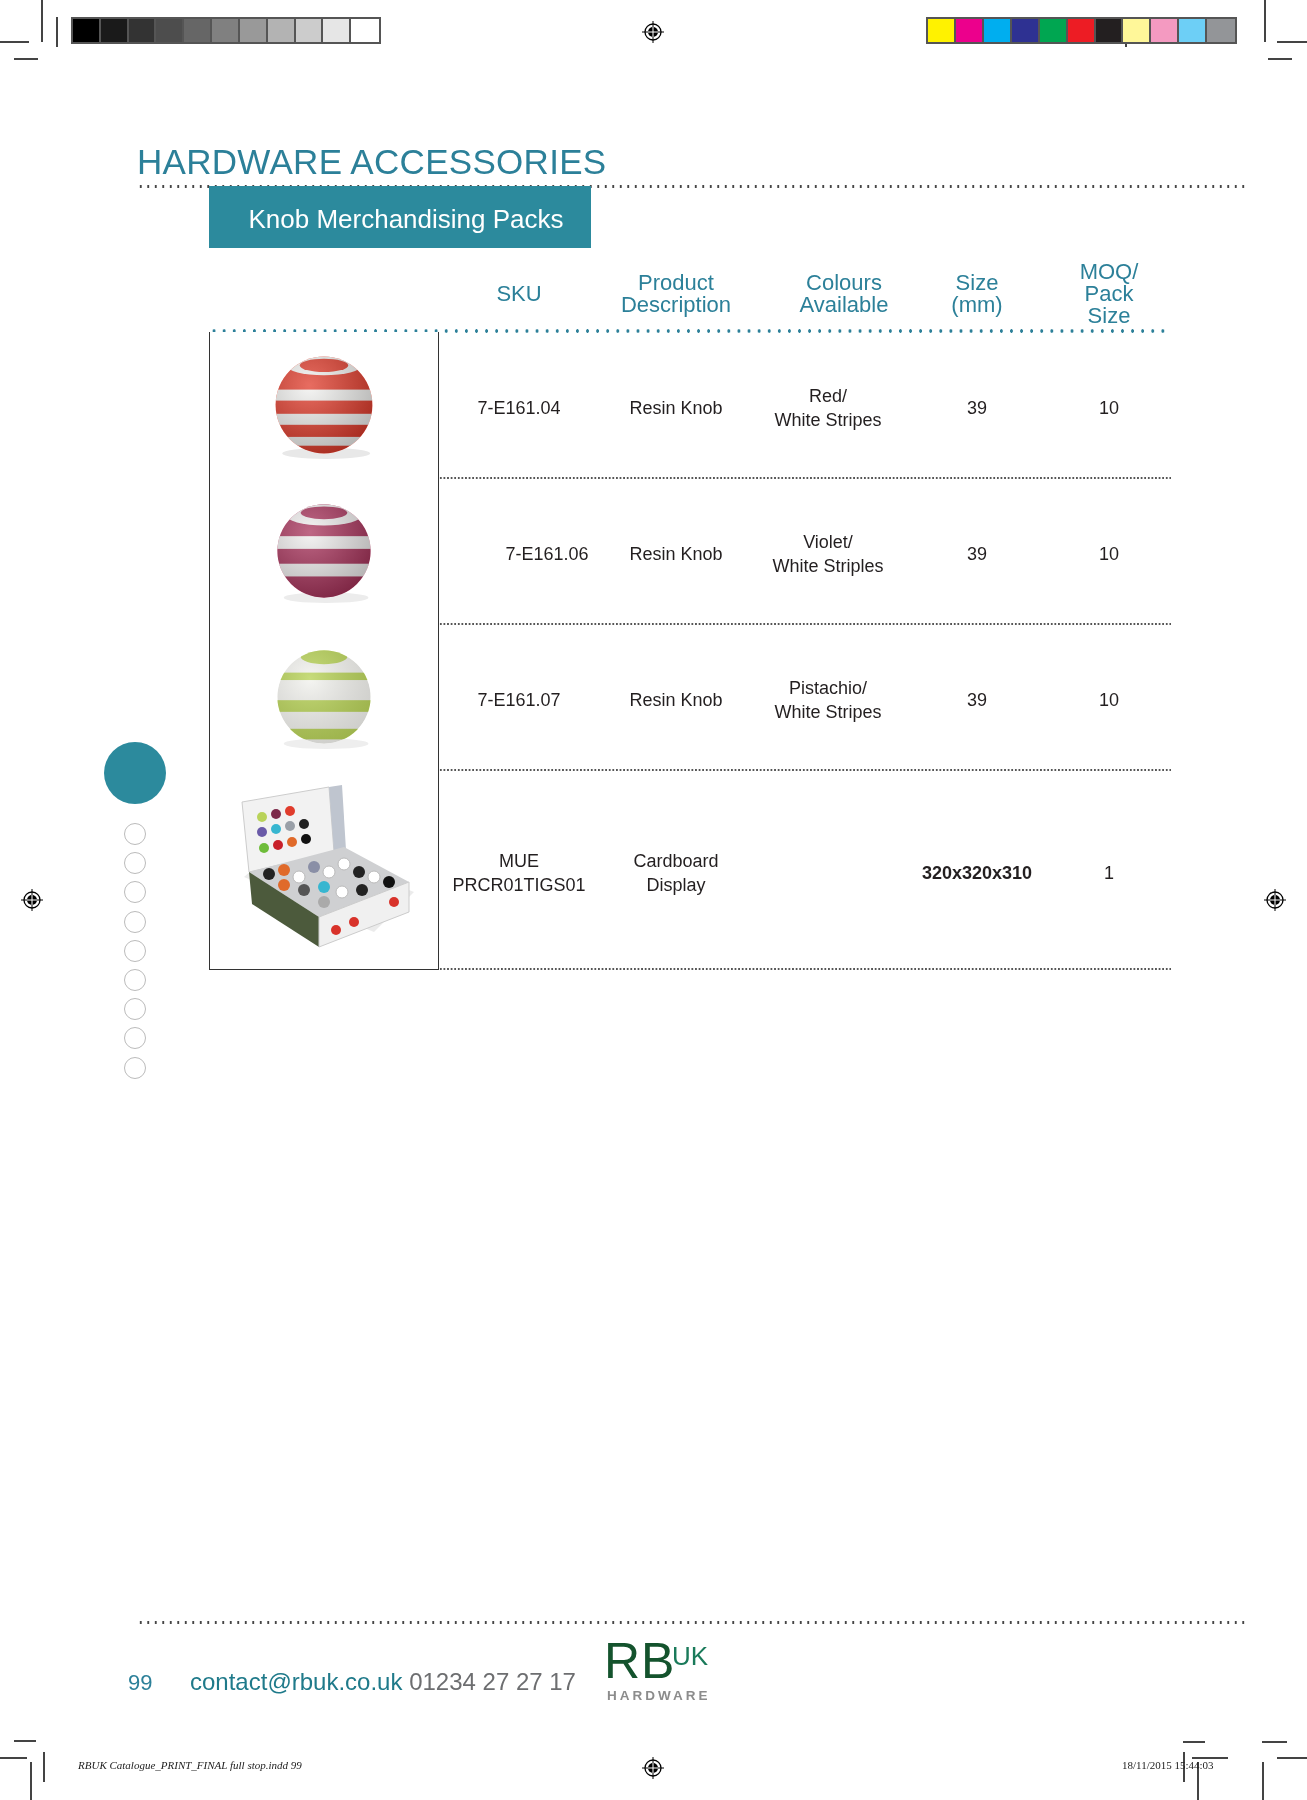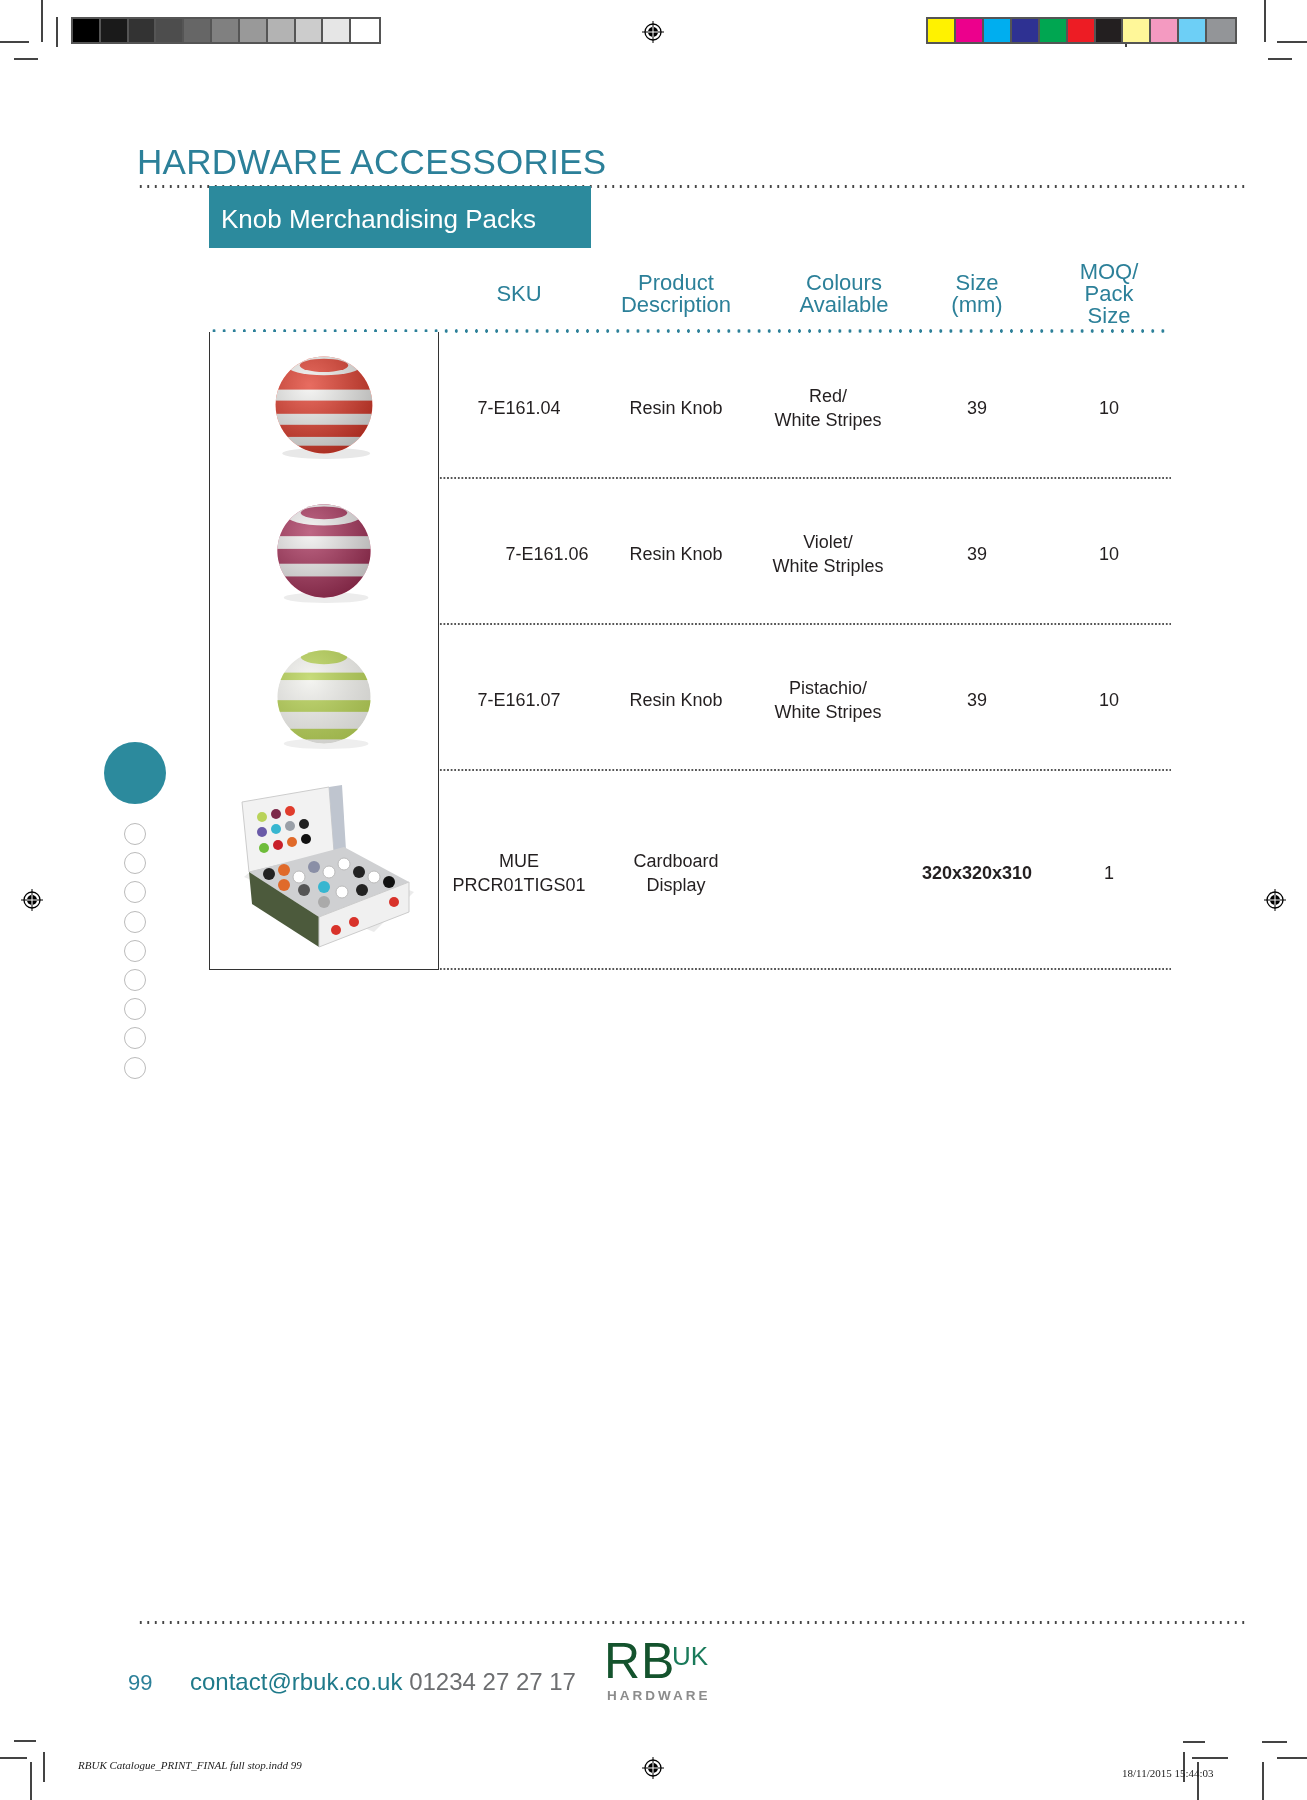--- a/index.html
+++ b/index.html
@@ -1,17 +1,17 @@
 <!DOCTYPE html>
 <html><head>
 <meta charset="utf-8">
 <style>
   html, body { margin:0; padding:0; background:#ffffff; }
   body { width:1307px; height:1800px; position:relative; overflow:hidden; font-family:"Liberation Sans", "DejaVu Sans", sans-serif; color:#231f20; }
-  .abs { position:absolute; }
+  .abs { position:absolute;text-align:center; }
   
   .crop { position:absolute; background:#444; }
   
   .bar { position:absolute; top:17px; height:27px; display:flex; border:2px solid #555; box-sizing:border-box; }
   .bar .sw { width:29px; height:100%; border-right:2px solid #555; box-sizing:border-box; }
   .bar .sw:last-child { border-right:none; }
   .reg { position:absolute; width:22px; height:22px; }
   
   .title { left:137px; top:142px; font-size:35px; color:#2c8099; letter-spacing:0.3px; }
   .dots-gray { position:absolute; height:3px; background-image:radial-gradient(circle, #444 1.1px, transparent 1.4px); background-size:7.5px 3px; background-repeat:repeat-x; }
@@ -291,13 +291,13 @@
 <div class="abs pg">99</div>
 <div class="abs contact">
   <span class="email">contact@rbuk.co.uk</span>
   <span class="phone">01234 27 27 17</span>
 </div>
 <div class="abs logo-rb">RB</div>
 <div class="abs logo-uk">UK</div>
 <div class="abs logo-hw">HARDWARE</div>
 
 <div class="abs slug" style="left:78px;font-style:italic;">RBUK Catalogue_PRINT_FINAL full stop.indd   99</div>
-<div class="abs slug" style="left:1122px;margin-top:8px;">18/11/2015   15:44:03</div>
+<div class="abs slug" style="left:1122px;">18/11/2015   15:44:03</div>
 
 </body></html>

